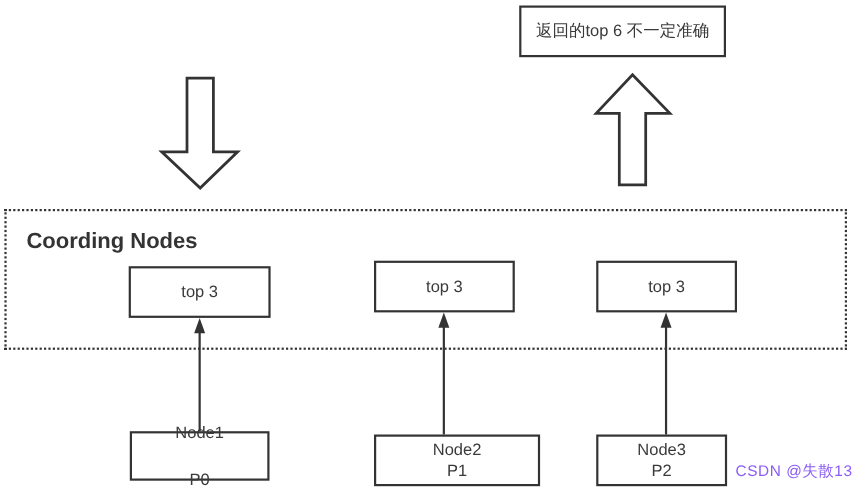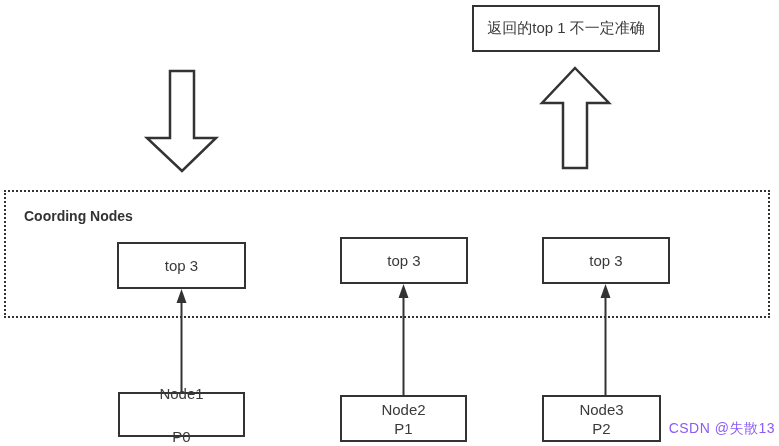--- a/index.html
+++ b/index.html
@@ -39,30 +39,30 @@
     width: 766px;
     height: 128px;
     border: 2px dotted #333333;
     background: transparent;
   }
   #coord-label {
     position: absolute;
     left: 18px;
     top: 16px;
     font-weight: bold;
-    font-size: 14px;
+    font-size: 20px;
     color: #333333;
   }
   #terms-box   { left: 98px;  top: 5px;   width: 166px; height: 47px; }
   #result-box  { left: 472px; top: 5px;   width: 188px; height: 47px; }
   #top3-box-1  { left: 117px; top: 242px; width: 129px; height: 47px; }
   #top3-box-2  { left: 340px; top: 237px; width: 128px; height: 47px; }
   #top3-box-3  { left: 542px; top: 237px; width: 128px; height: 47px; }
   #node-box-1  { left: 118px; top: 392px; width: 127px; height: 45px; gap: 24px; }
-  #node-box-2  { left: 340px; top: 395px; width: 127px; height: 47px; }
+  #node-box-2  { left: 340px; top: 395px; width: 151px; height: 47px; }
   #node-box-3  { left: 542px; top: 395px; width: 119px; height: 47px; }
   #arrow-layer {
     position: absolute;
     left: 0; top: 0;
     width: 779px;
     height: 446px;
     pointer-events: none;
   }
   #watermark {
     position: absolute;
@@ -73,21 +73,21 @@
     letter-spacing: 0.5px;
   }
 </style>
 </head>
 <body>
 
 <div id="canvas">
 
 
   <div class="box" id="result-box">
-    <span>返回的top 1 不一定准确</span>
+    <span>返回的top 6 不一定准确</span>
   </div>
 
   <div id="coord-container">
     <span id="coord-label">Coording Nodes</span>
   </div>
 
   <div class="box" id="top3-box-1">
     <span>top 3</span>
   </div>
   <div class="box" id="top3-box-2">

